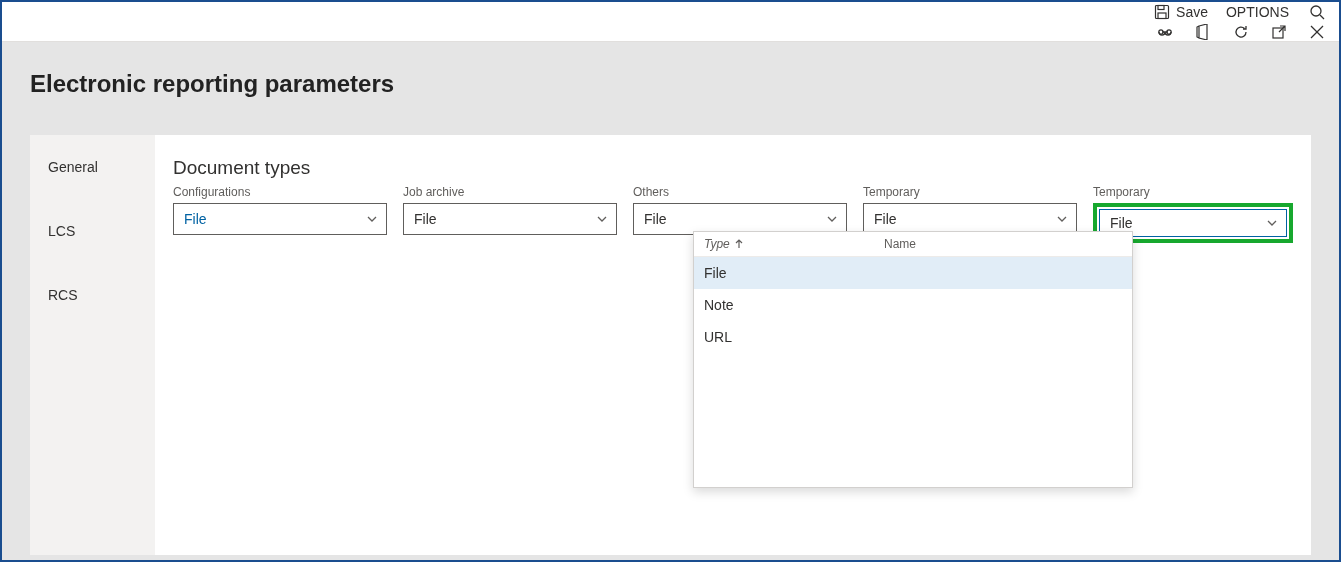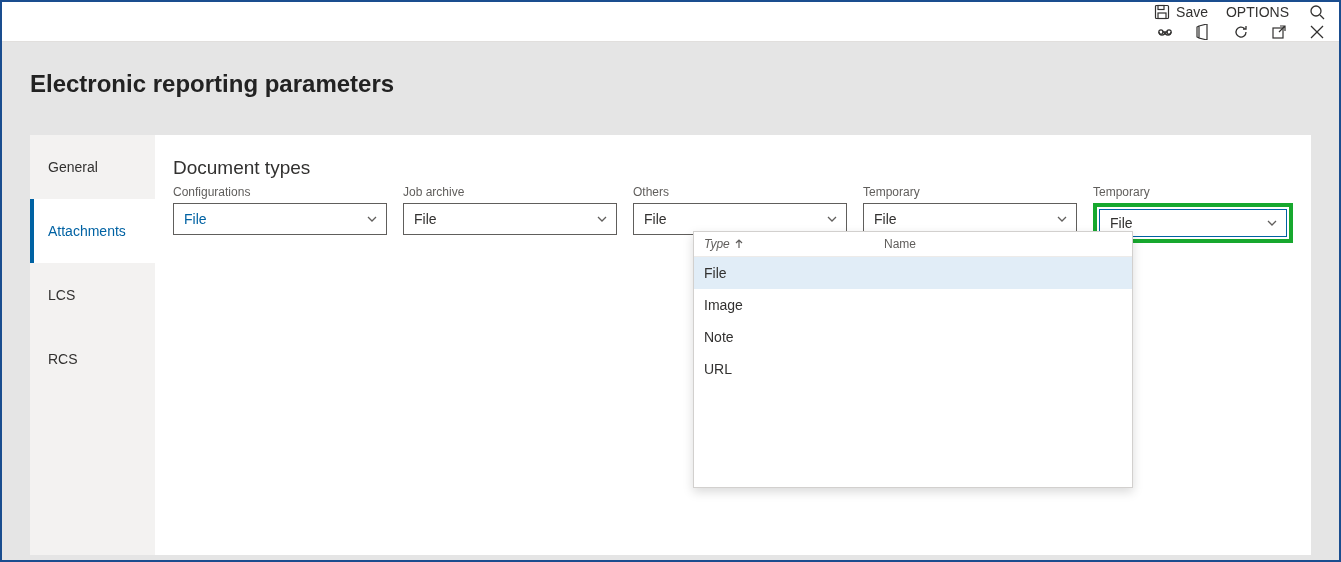--- a/index.html
+++ b/index.html
@@ -239,21 +239,20 @@
     </div>
   </div>
 </div>
 
 <div class="page-wrap">
   <h1 class="page-title">Electronic reporting parameters</h1>
 
   <div class="panel-container">
     <div class="side-tabs">
       <div class="side-tab">General</div>
-      <div class="side-tab active">Attachments</div>
       <div class="side-tab">LCS</div>
       <div class="side-tab">RCS</div>
     </div>
 
     <div class="main-panel">
       <div class="section-title">Document types</div>
 
       <div class="fields-row">
 
         <div class="field">
@@ -327,21 +326,20 @@
             <span>
               <svg width="10" height="10" viewBox="0 0 10 10">
                   <path d="M5 1 L5 9 M2 4 L5 1 L8 4" fill="none" stroke="#605e5c" stroke-width="1.2"></path>
                 </svg>
             </span>
           </div>
           <div>Name</div>
         </div>
         <div class="flyout-body">
           <div class="flyout-row selected">File</div>
-          <div class="flyout-row">Image</div>
           <div class="flyout-row">Note</div>
           <div class="flyout-row">URL</div>
         </div>
       </div>
 
     </div>
   </div>
 </div>
 
 </body></html>

